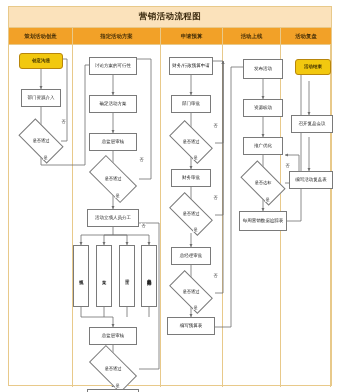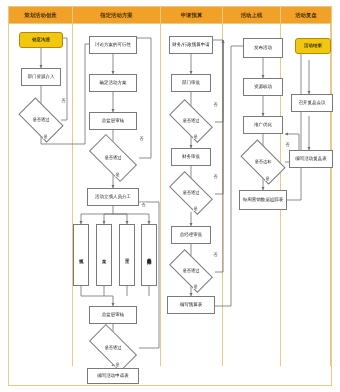--- a/index.html
+++ b/index.html
@@ -37,20 +37,21 @@
   .diamond .dlabel{position:relative;font-size:4.2px;color:#111;text-align:center;
     line-height:1.1;z-index:2;}
   .elab{position:absolute;font-size:4.2px;color:#333;background:#fff;padding:0 .5px;}
 </style>
 </head>
 <body>
 
 <div class="chart">
   <div class="frame">
 
+    <div class="title-bar">营销活动流程图</div>
 
     <div class="lane-head">
       <div class="cell" style="width:64px">策划活动创意</div>
       <div class="cell" style="width:88px">指定活动方案</div>
       <div class="cell" style="width:62px">申请预算</div>
       <div class="cell" style="width:58px">活动上线</div>
       <div class="cell" style="width:50px">活动复盘</div>
     </div>
 
     <div class="lanes">

